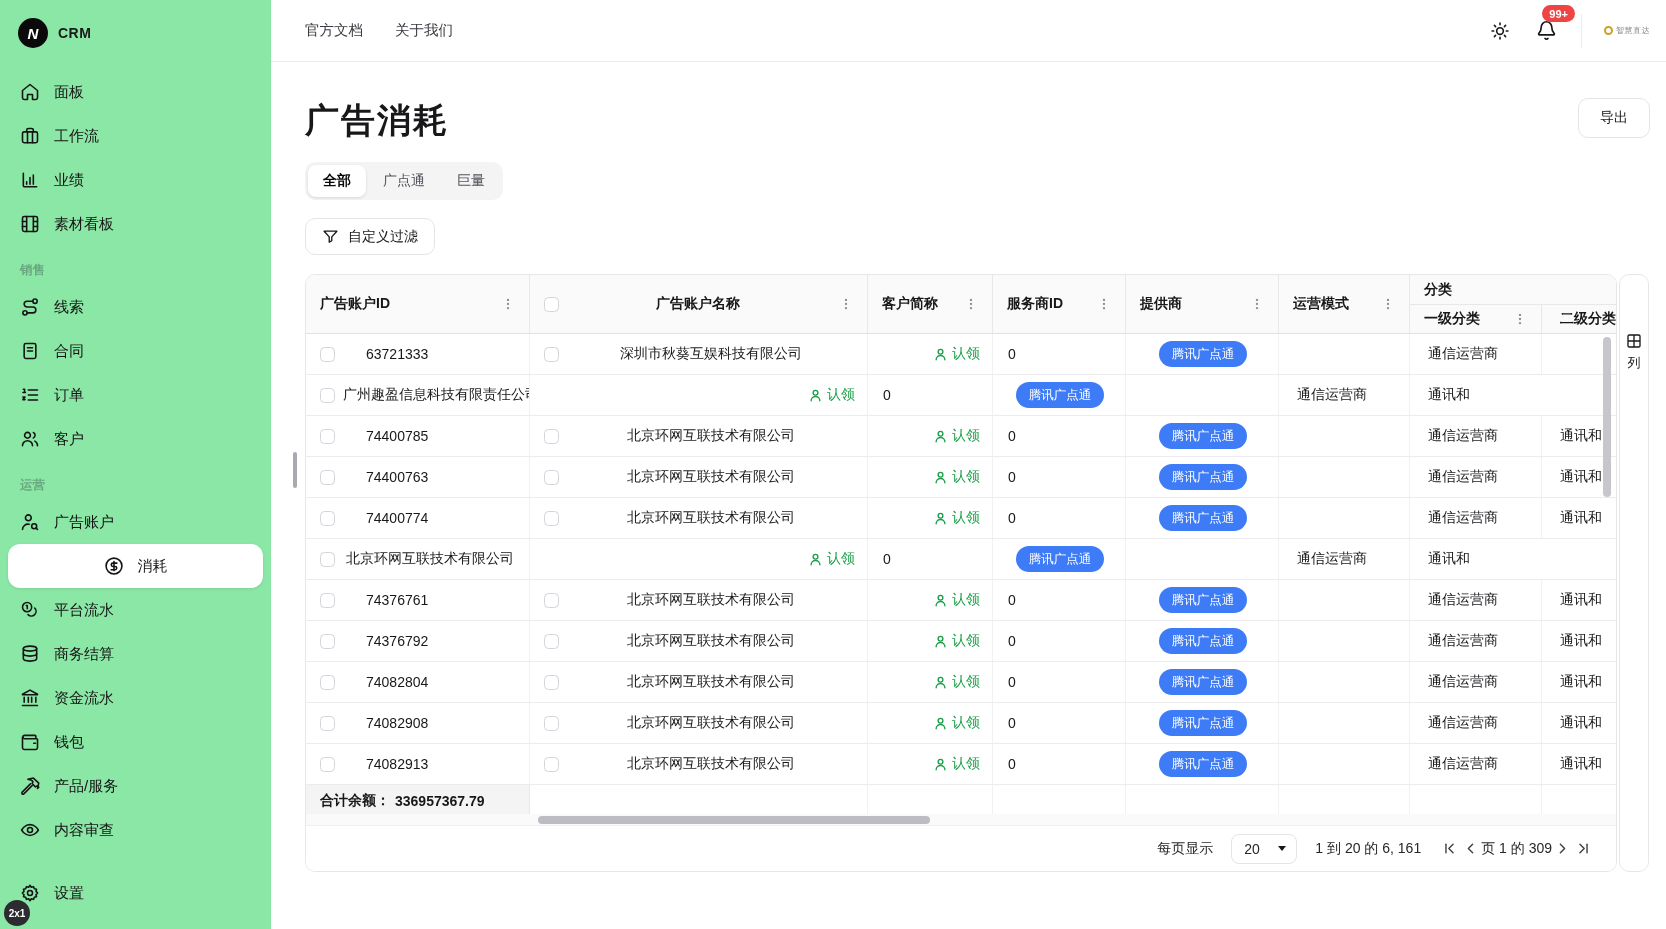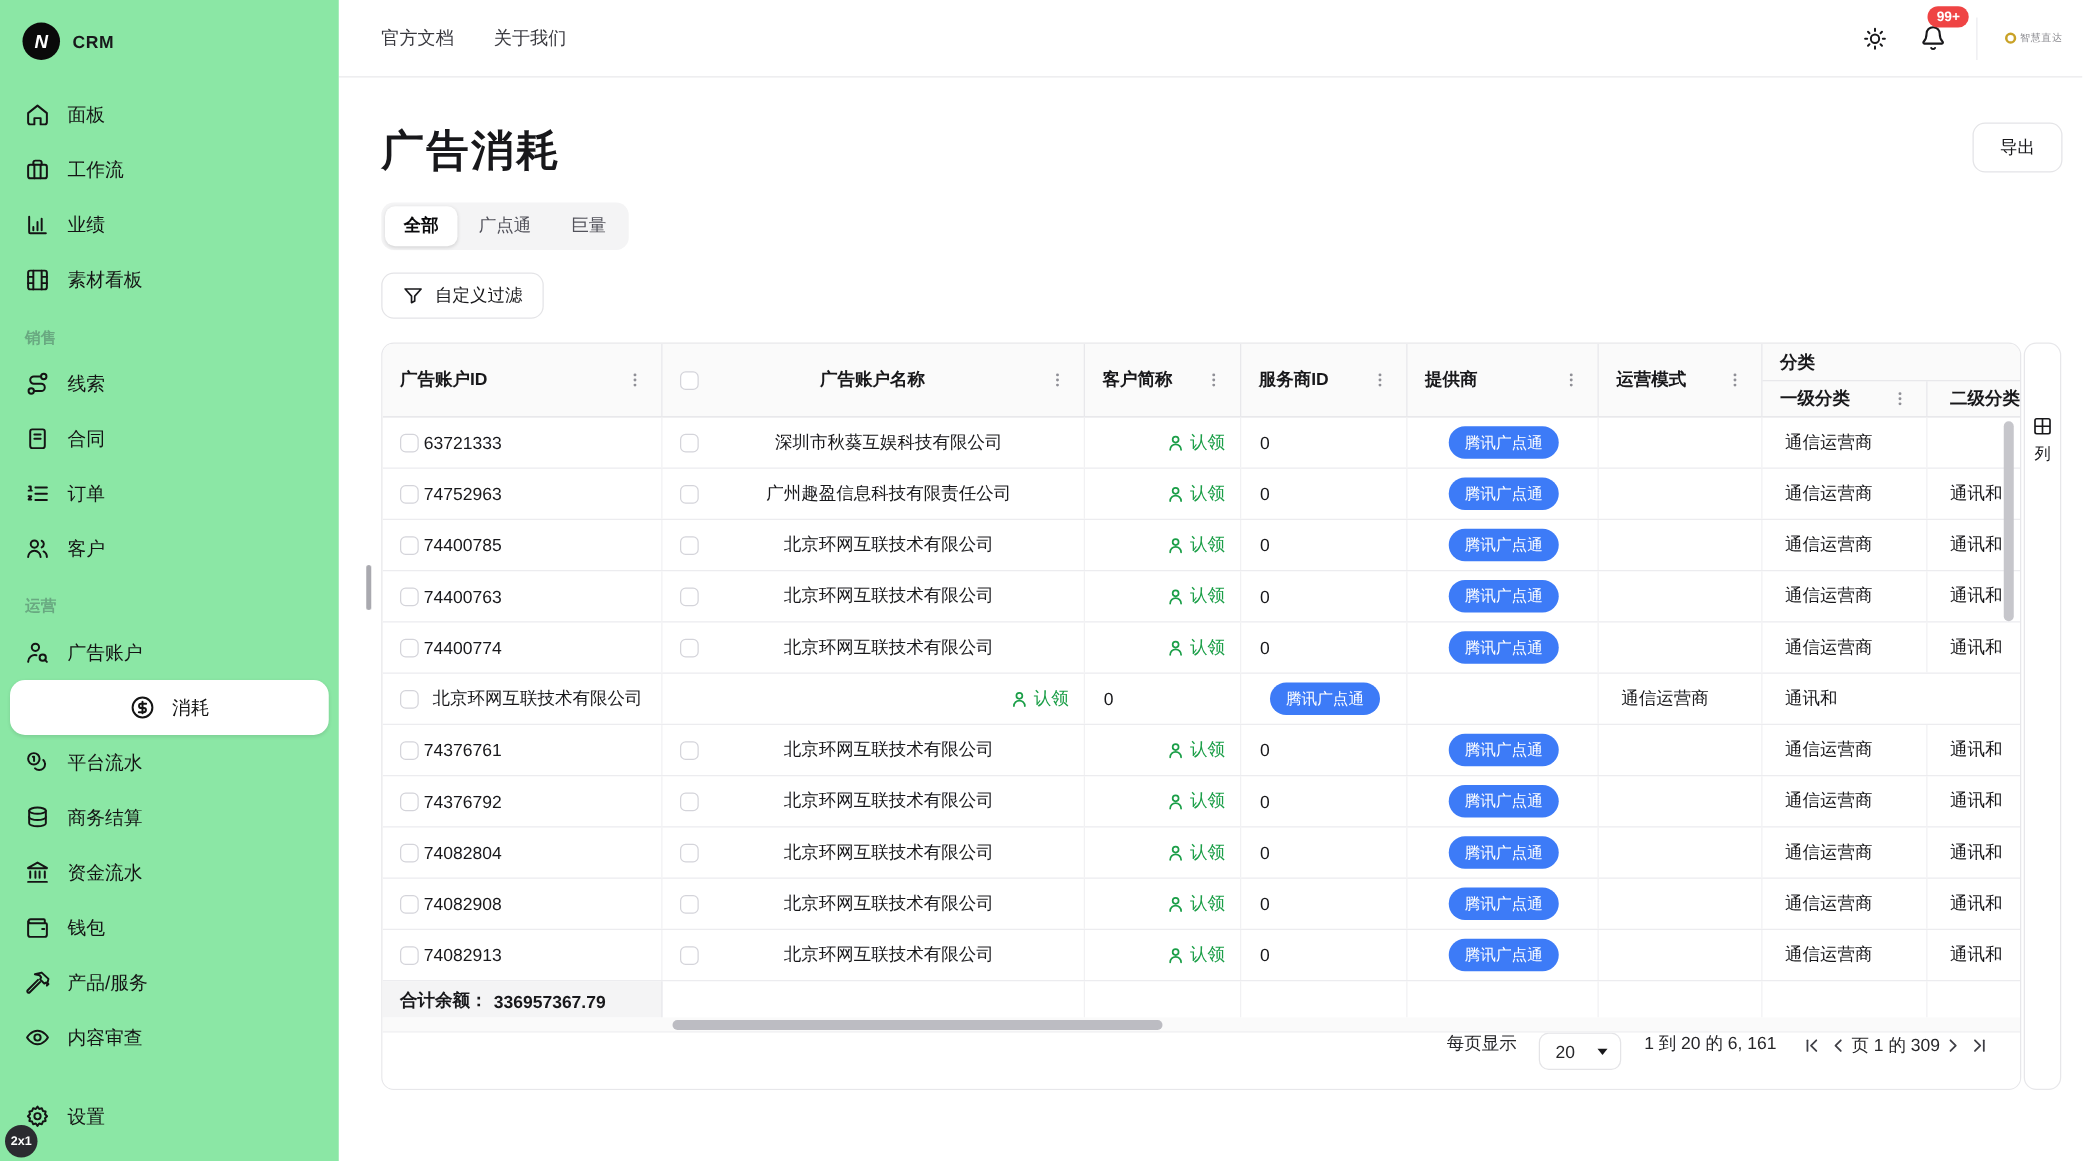--- a/index.html
+++ b/index.html
@@ -109,21 +109,21 @@
   .checkbox {
     width:15px; height:15px; border:1.5px solid #d4d4da; border-radius:4.5px;
     background:#fff; flex-shrink:0; cursor:pointer;
   }
   .tr { height:41px; border-bottom:1px solid #ececef; font-size:14px; }
   .td {
     display:flex; align-items:center; height:100%;
     padding:0 12px 0 14px; border-right:1px solid #f1f1f3; overflow:hidden;
     white-space:nowrap;
   }
-  .td-id { gap:4px; }
+  .td-id { gap:31px; }
   .td-name { gap:8px; }
   .td-name .name { flex:1; text-align:center; }
   .td-claim { justify-content:flex-end; }
   .claim-link { display:inline-flex; align-items:center; gap:4px; color:#1a9e47; font-weight:500; cursor:pointer; }
   .td-pid { padding-left:15px; }
   .td-provider { justify-content:center; }
   .pill {
     background:#3d7bf7; color:#fff; font-size:12.5px; font-weight:500;
     padding:4.5px 13px; border-radius:999px; white-space:nowrap;
   }
@@ -145,21 +145,21 @@
     height:12px; flex-shrink:0; background:#fafafa; position:relative;
     border-bottom:1px solid #f0f0f2;
   }
   .hscroll-thumb {
     position:absolute; left:232px; top:2px; width:392px; height:8px;
     background:#bcbcc2; border-radius:4px; cursor:pointer;
   }
 
   
   .pager {
-    flex-shrink:0; height:45px; display:flex; align-items:flex-start; justify-content:flex-end;
+    flex-shrink:0; height:45px; display:flex; align-items:center; justify-content:flex-end;
     gap:18px; padding:0 22px; font-size:14px; color:#27272a; background:#fff;
   }
   .per-page-select {
     display:flex; align-items:center; justify-content:space-between;
     width:66px; height:30px; border:1px solid #e4e4e7; border-radius:8px;
     padding:0 10px 0 12px; cursor:pointer; background:#fff;
   }
   .caret-down {
     width:0; height:0; border-left:4.5px solid transparent;
     border-right:4.5px solid transparent; border-top:5.5px solid #18181b;
@@ -537,24 +537,20 @@
                   </div>
                   <div class="td td-cat">
                     <span>通信运营商</span>
                   </div>
                   <div class="td td-cat td-last">
                     <span></span>
                   </div>
                 </div>
 
                 <div class="tr grid-cols">
-                  <div class="td td-id">
-                    <span class="checkbox"></span>
-                    <span>74752963</span>
-                  </div>
                   <div class="td td-name">
                     <span class="checkbox"></span>
                     <span class="name">广州趣盈信息科技有限责任公司</span>
                   </div>
                   <div class="td td-claim">
                     <span class="claim-link">
                       <svg width="15" height="15" viewBox="0 0 24 24" fill="none" stroke="#1a9e47" stroke-width="2.2" stroke-linecap="round">
                         <circle cx="12" cy="7.5" r="3.8"></circle>
                         <path d="M5 20.5a7 7 0 0 1 14 0"></path>
                       </svg>

